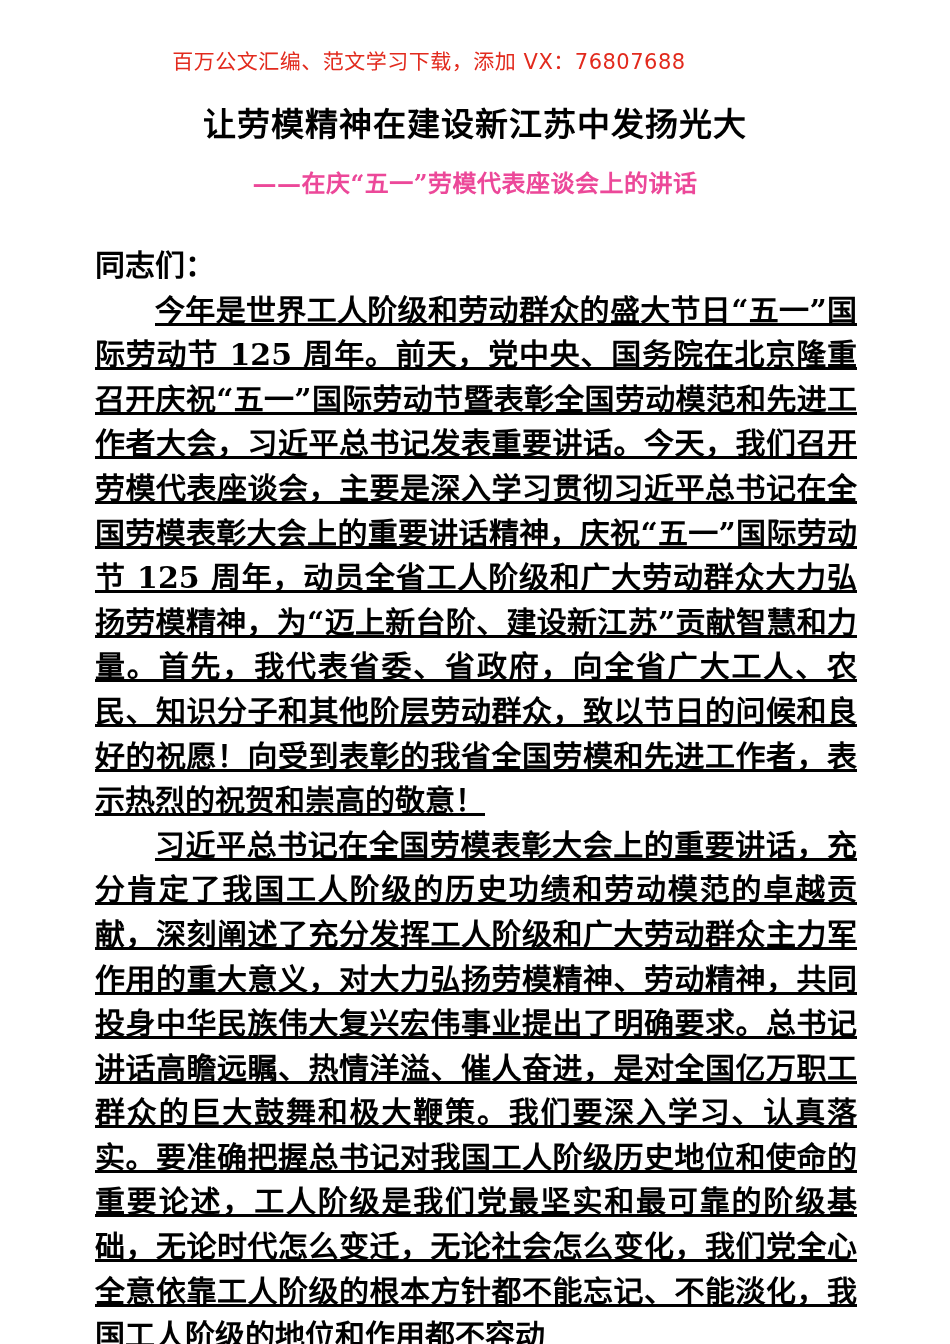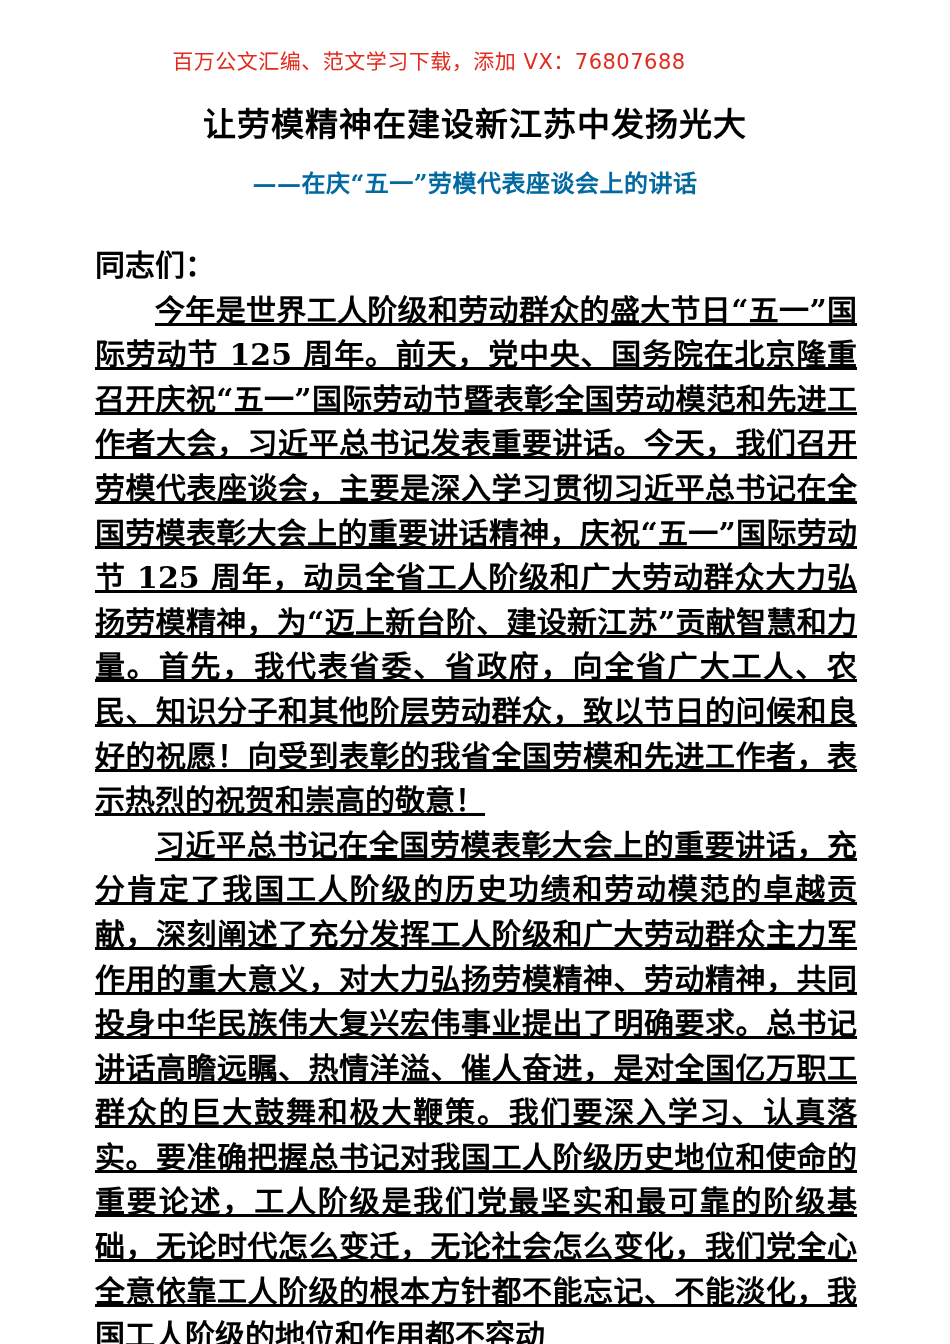--- a/index.html
+++ b/index.html
@@ -55,21 +55,21 @@
     position: absolute;
     top: 168px;
     left: 0;
     width: 950px;
     text-align: center;
     font-family: "DejaVu Serif", "Liberation Serif", serif;
     font-size: 24px;
     font-weight: bold;
     letter-spacing: 0.5px;
     line-height: 1.3;
-    color: #0369a1;
+    color: #ec4899;
     white-space: nowrap;
   }
 
   
   .doc-body {
     position: absolute;
     top: 244px;
     left: 95px;
     width: 762px;
     font-family: "DejaVu Serif", "Liberation Serif", serif;

